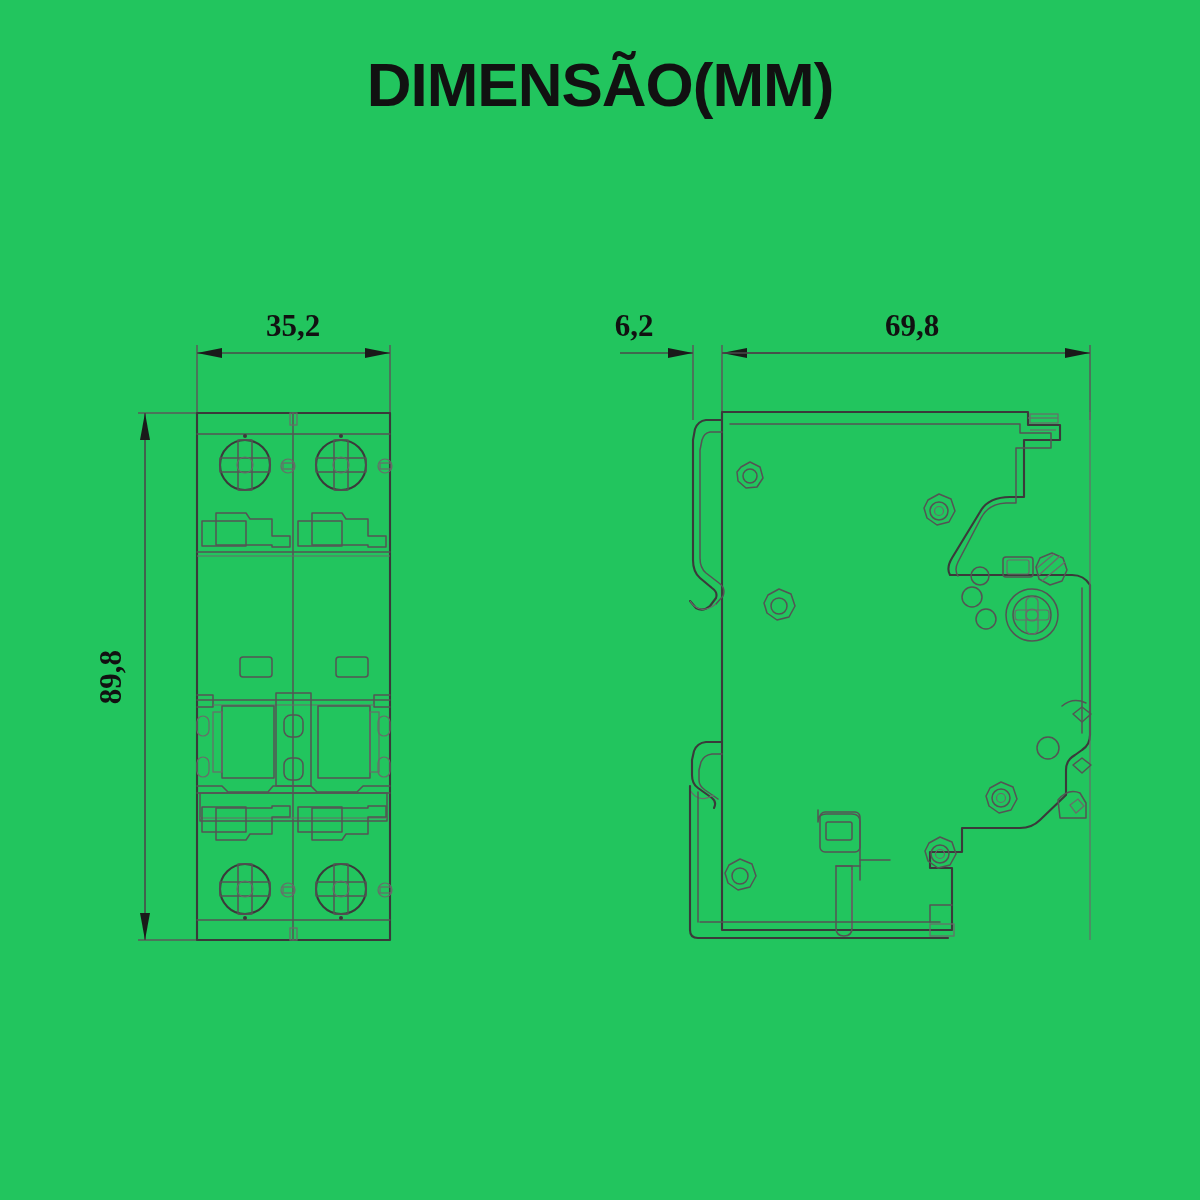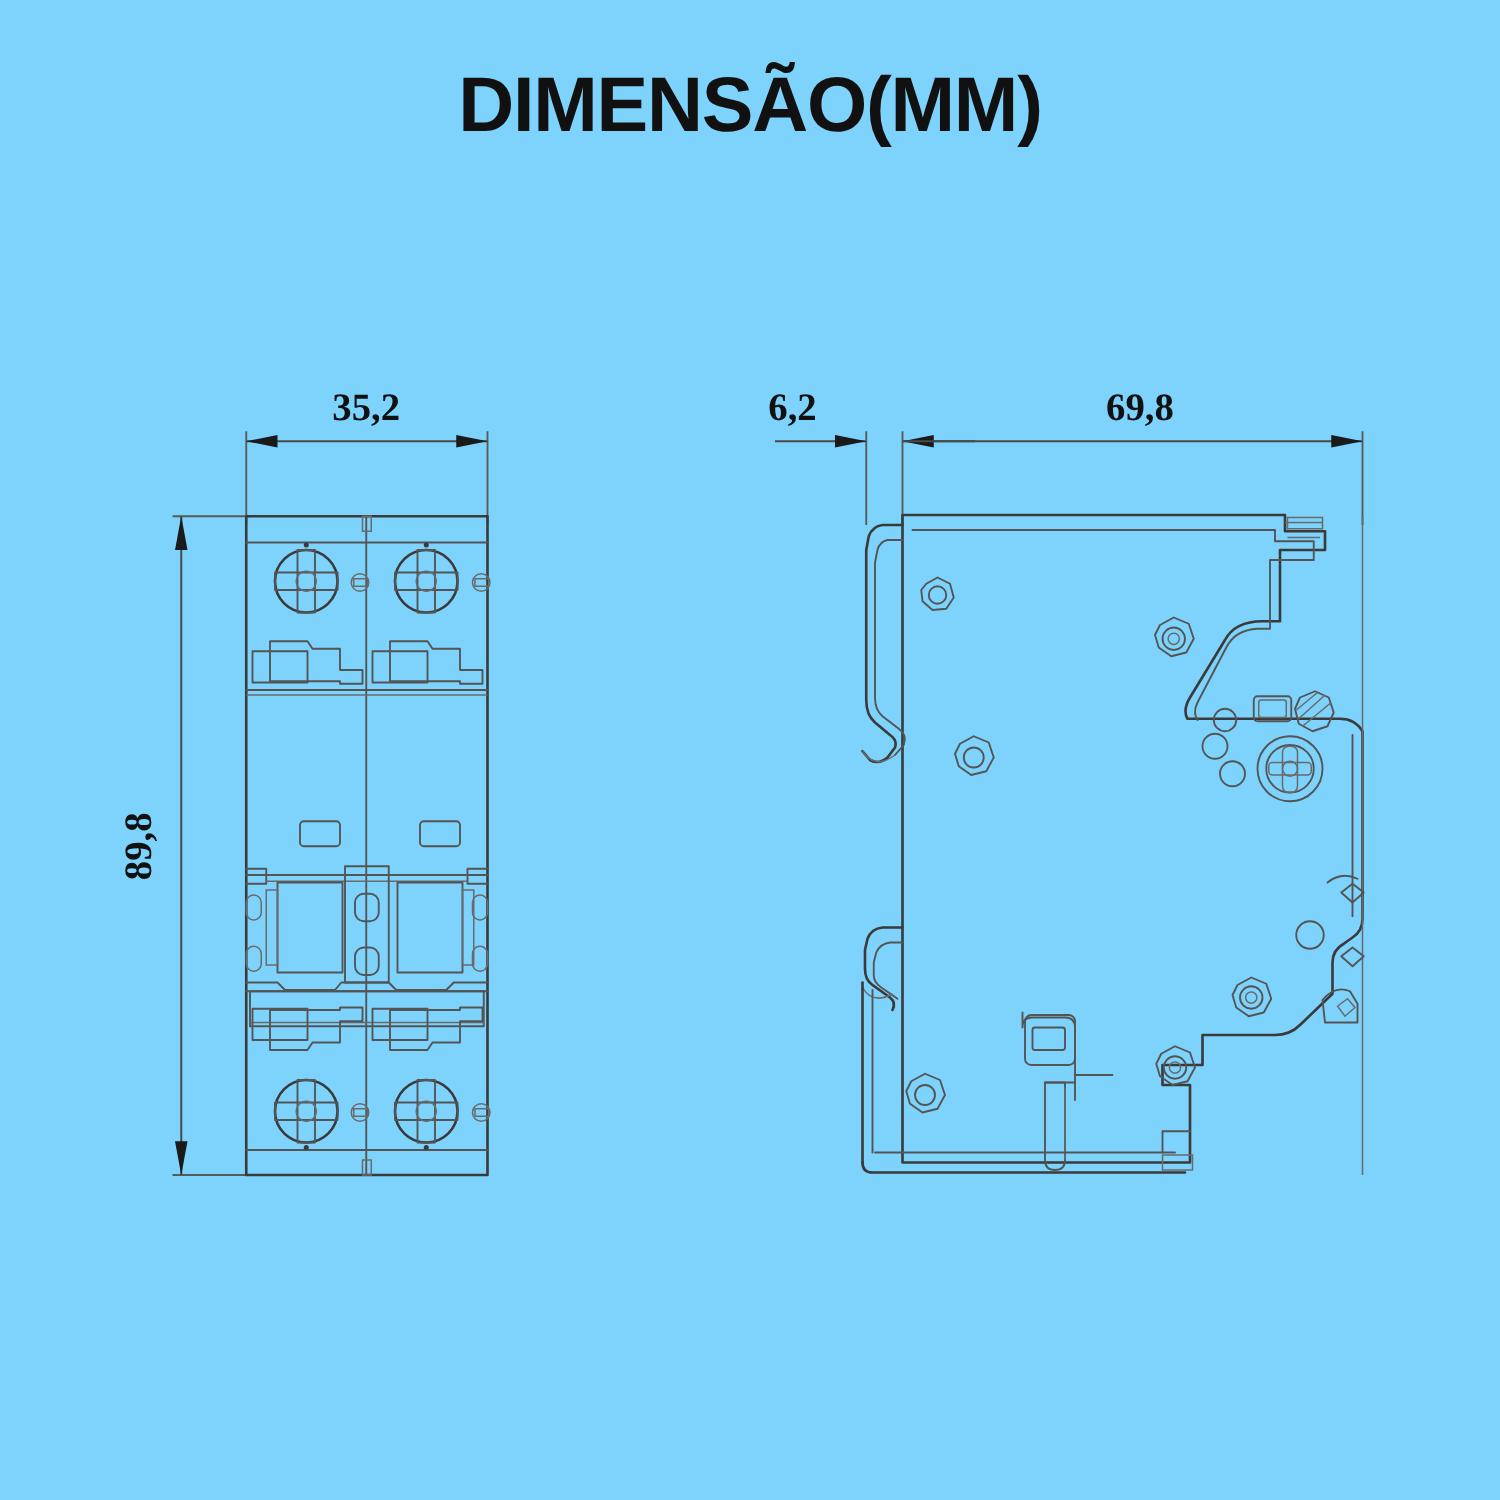--- a/index.html
+++ b/index.html
@@ -2,21 +2,21 @@
 <html><head>
 <meta charset="utf-8">
 <title>DIMENSAO MM</title>
 <style>
   html,body{margin:0;padding:0;background:#ffffff;}
   body{
     width:1200px;height:1200px;
     font-family:"Liberation Sans", sans-serif;
     overflow:hidden;position:relative;
   }
-  #sheet{position:absolute;left:0;top:0;width:1200px;height:1200px;background:#7dd3fc;}
+  #sheet{position:absolute;left:0;top:0;width:1200px;height:1200px;background:#22c55e;}
   .title{
     position:absolute;left:0;top:52px;width:1200px;
     text-align:center;
     font-family:"Liberation Sans", sans-serif;
     font-weight:bold;
     font-size:62px;
     letter-spacing:-1px;
     color:#111111;
     line-height:1.05;
     white-space:nowrap;

